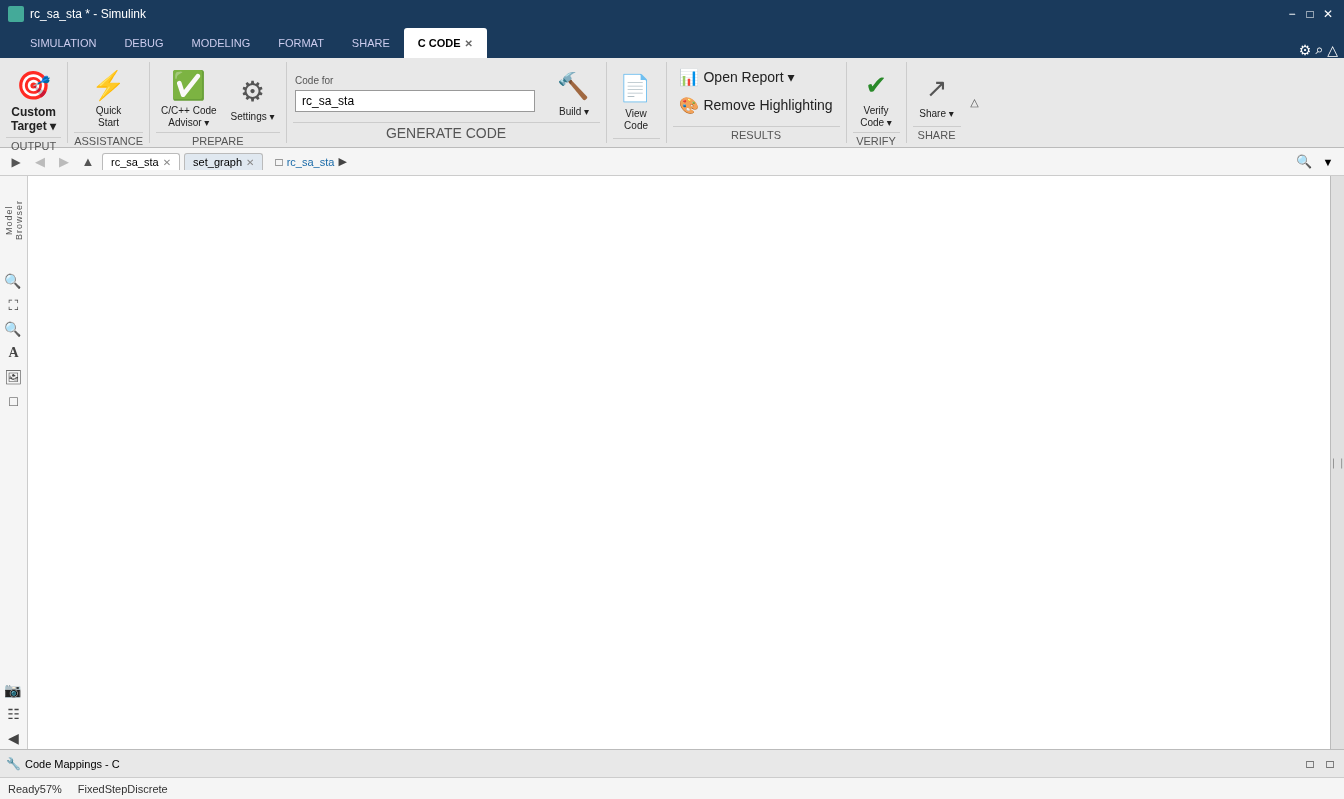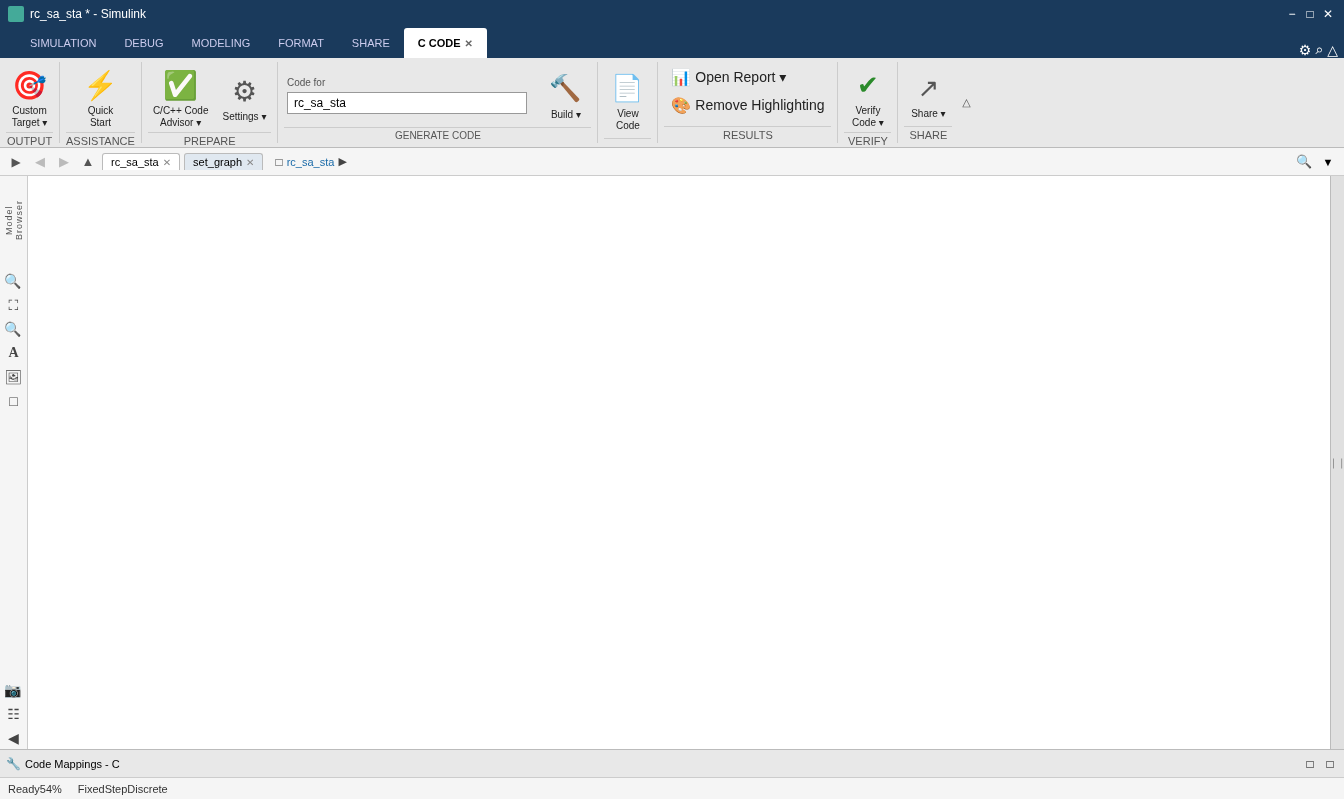--- a/index.html
+++ b/index.html
@@ -290,21 +290,21 @@
     <span style="color:white;font-size:14px;cursor:pointer;">△</span>
   </div>
 </div>
 
 <div class="ribbon">
 
   <div class="ribbon-section">
     <div class="ribbon-section-buttons">
       <div class="ribbon-btn large">
         <div class="icon" style="font-size:28px; color:#1a6aa8;">🎯</div>
-        <div class="label" style="font-size:10px;">Custom<br>Target ▾</div>
+        <div class="label" style="font-size:12px;font-weight:bold;">Custom<br>Target ▾</div>
       </div>
     </div>
     <div class="ribbon-section-label">OUTPUT</div>
   </div>
 
   <div class="ribbon-section">
     <div class="ribbon-section-buttons">
       <div class="ribbon-btn large">
         <div class="icon" style="font-size:28px; color:#1a6aa8;">⚡</div>
         <div class="label">Quick<br>Start</div>
@@ -331,21 +331,21 @@
     <div class="ribbon-section-buttons" style="width:100%; gap:8px;justify-content:center;">
       <div style="display:flex; flex-direction:column; justify-content:center;">
         <div class="code-for-label">Code for</div>
         <input class="code-for-input" type="text" value="rc_sa_sta" readonly="" style="">
       </div>
       <div class="ribbon-btn large" style="margin-left:8px;">
         <div class="icon" style="font-size:26px; color:#1a6aa8;">🔨</div>
         <div class="label">Build ▾</div>
       </div>
     </div>
-    <div class="ribbon-section-label" style="font-size:10px;color:#555;text-align:center;margin-top:auto;padding-top:2px;border-top:1px solid #ccc;width:100%;">GENERATE CODE</div>
+    <div class="ribbon-section-label" style="font-size:14px;color:#555;text-align:center;margin-top:auto;padding-top:2px;border-top:1px solid #ccc;width:100%;">GENERATE CODE</div>
   </div>
 
   <div class="ribbon-section">
     <div class="ribbon-section-buttons">
       <div class="ribbon-btn large">
         <div class="icon" style="font-size:26px; color:#1a6aa8;">📄</div>
         <div class="label">View<br>Code</div>
       </div>
     </div>
     <div class="ribbon-section-label" style="font-size:9px;color:#555;text-align:center;margin-top:auto;padding-top:2px;border-top:1px solid #ccc;width:100%;"></div>
@@ -684,16 +684,16 @@
   </div>
   <div style="margin-left:auto; display:flex; gap:4px;">
     <span style="cursor:pointer; font-size:12px; width:16px; height:16px; display:flex; align-items:center; justify-content:center;">□</span>
     <span style="cursor:pointer; font-size:12px; width:16px; height:16px; display:flex; align-items:center; justify-content:center;">□</span>
   </div>
 </div>
 
 <div class="status-bar">
   <span>Ready</span>
   <div class="status-bar-right">
-    <span style="cursor:pointer;">54%</span>
+    <span style="cursor:pointer;">57%</span>
     <span>FixedStepDiscrete</span>
   </div>
 </div>
 
 </body></html>

